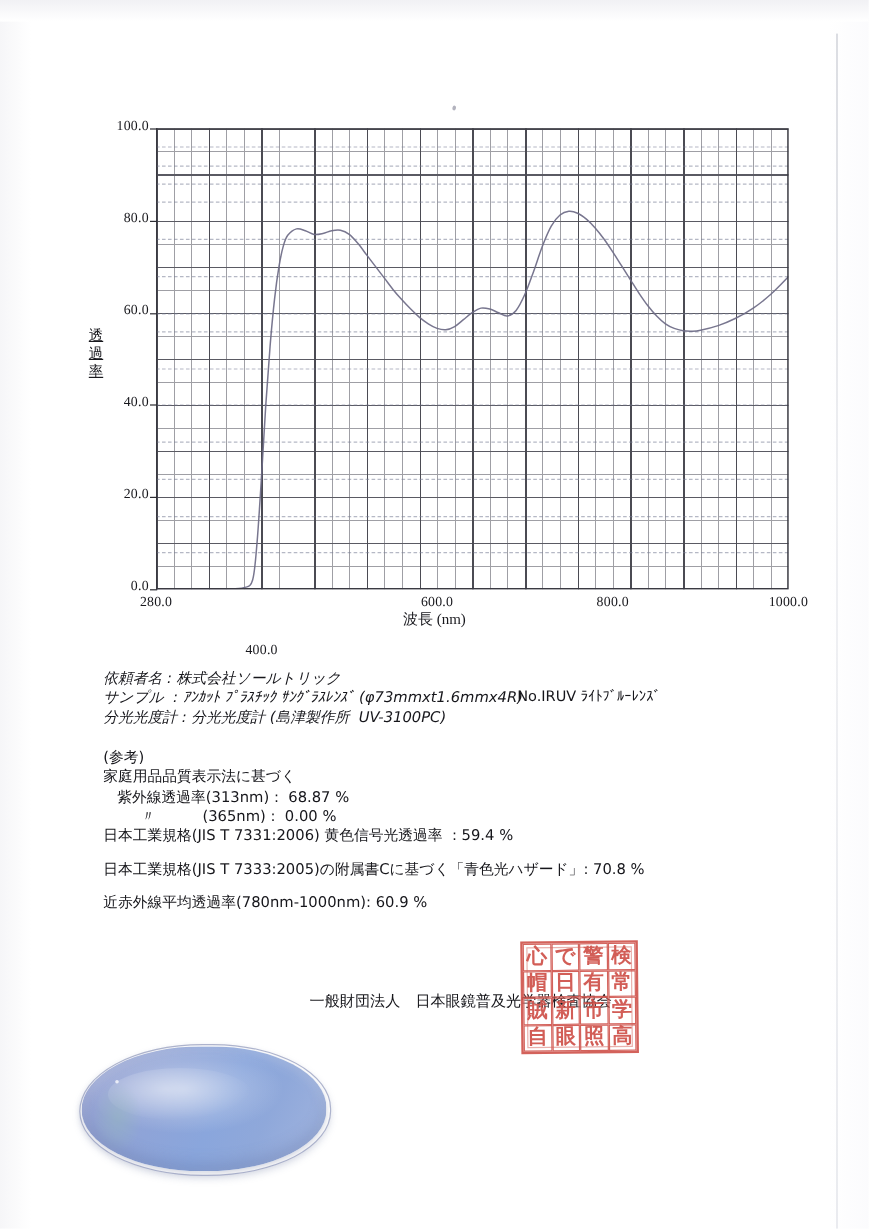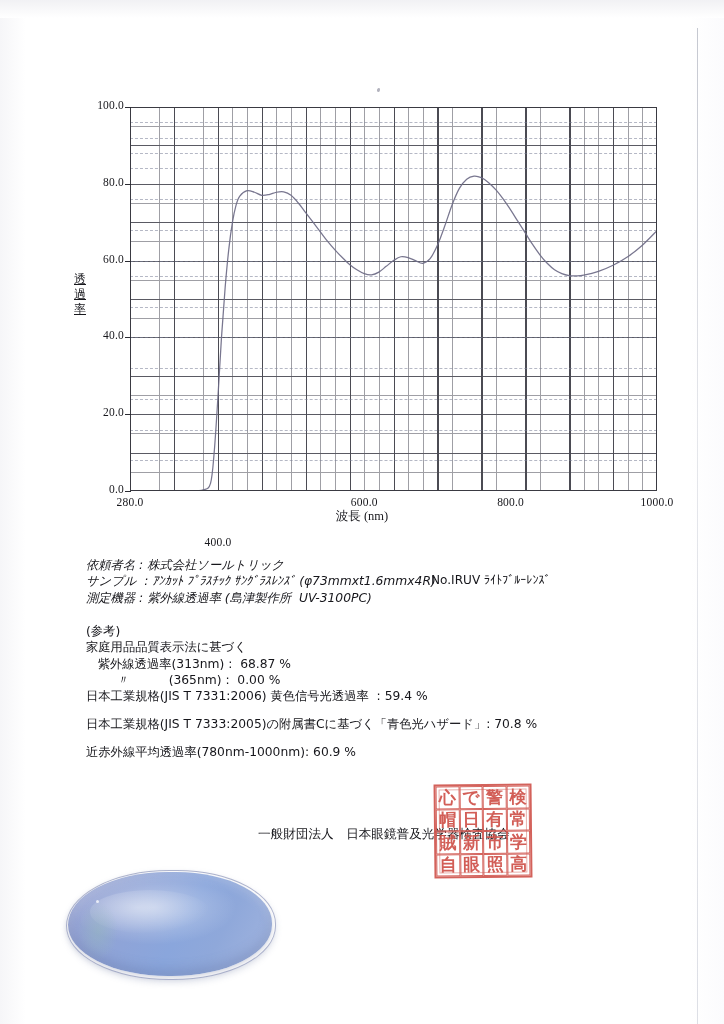--- a/index.html
+++ b/index.html
@@ -259,21 +259,21 @@
 
     <div class="xlabel">波長 (nm)</div>
   </div>
 
   <div id="textblock">
 
 
     <div class="meta">
       <span class="meta-line jp">依頼者名 : 株式会社ソールトリック</span>
       <span class="meta-line jp">サンプル  : ｱﾝｶｯﾄ ﾌﾟﾗｽﾁｯｸ ｻﾝｸﾞﾗｽﾚﾝｽﾞ (φ73mmxt1.6mmx4R)</span>
-      <span class="meta-line jp">測定機器 : 紫外線透過率 (島津製作所  UV-3100PC)</span>
+      <span class="meta-line jp">分光光度計 : 分光光度計 (島津製作所  UV-3100PC)</span>
       <span class="meta-right jp">No.IRUV ﾗｲﾄﾌﾞﾙｰﾚﾝｽﾞ</span>
     </div>
 
     <div class="ref">
       <span class="ref-line jp">(参考)</span>
       <span class="ref-line jp">家庭用品品質表示法に甚づく</span>
       <span class="ref-line jp">   紫外線透過率(313nm) :  68.87 %</span>
       <span class="ref-line jp">        〃          (365nm) :  0.00 %</span>
     </div>
 

